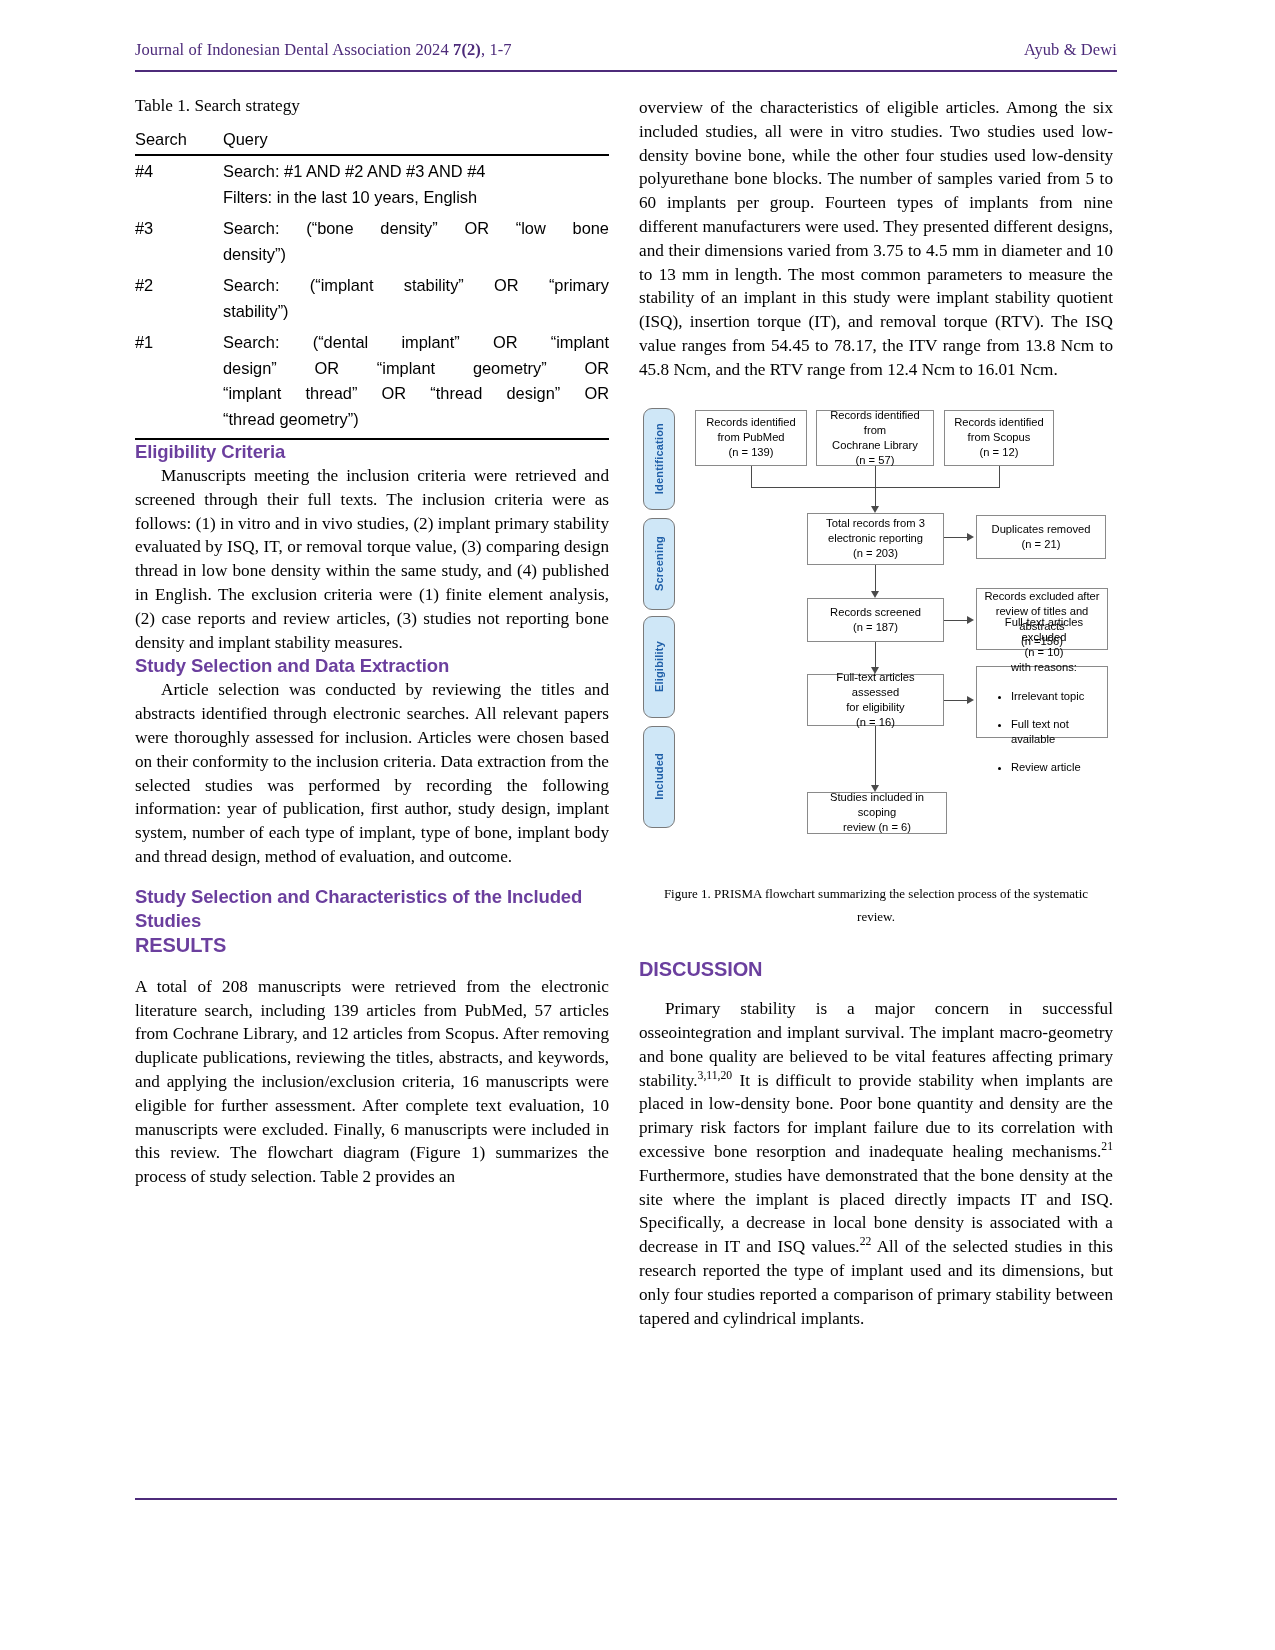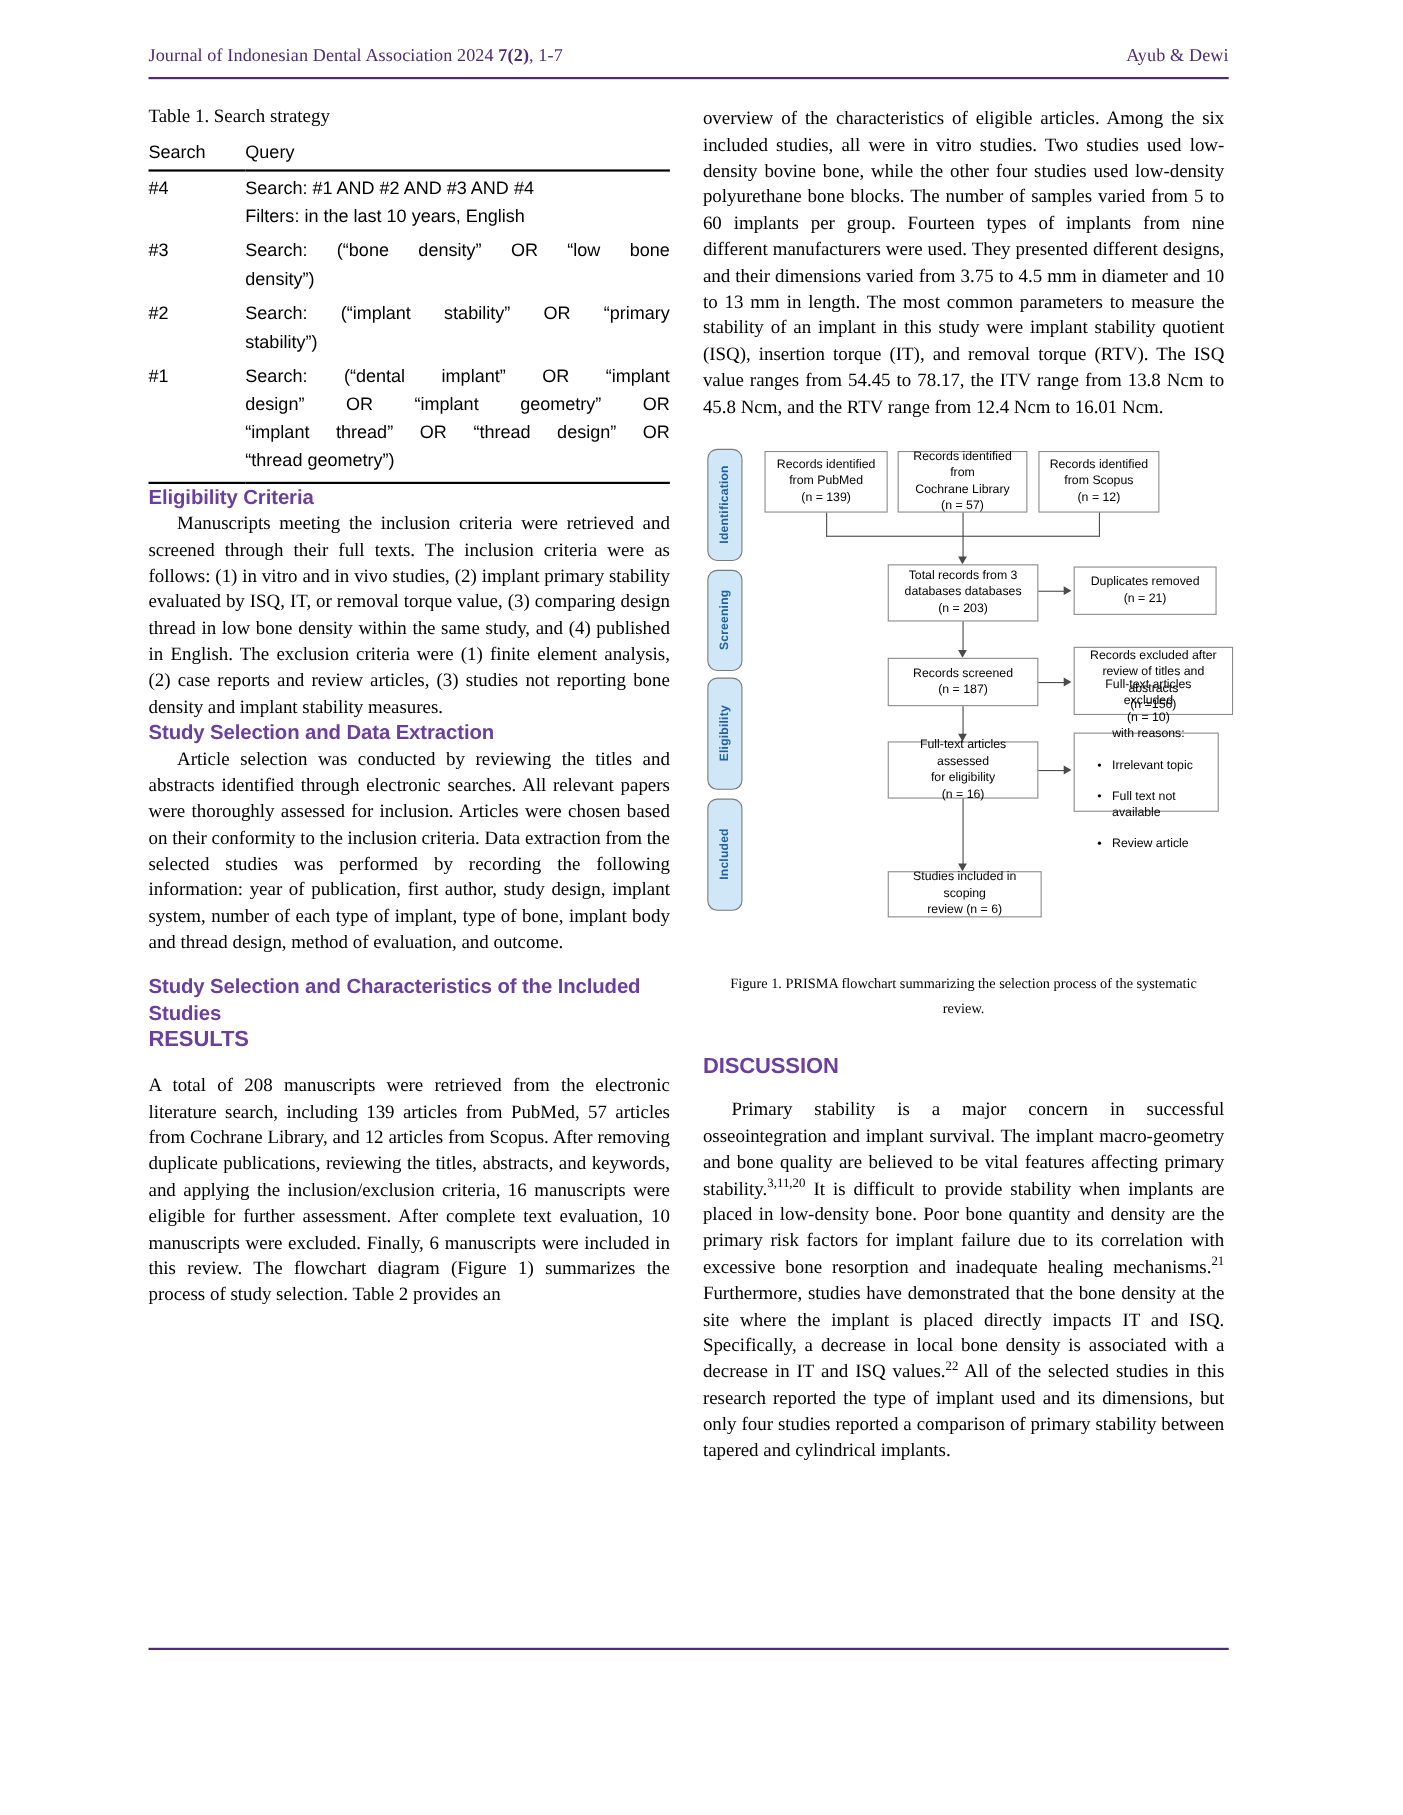--- a/index.html
+++ b/index.html
@@ -328,40 +328,40 @@
 
       <div class="conn v" style="left:112px; top:68px; height:22px;"></div>
       <div class="conn v" style="left:236px; top:68px; height:22px;"></div>
       <div class="conn v" style="left:360px; top:68px; height:22px;"></div>
       <div class="conn h" style="left:112px; top:89px; width:249px;"></div>
       <div class="conn v" style="left:236px; top:89px; height:22px;"></div>
       <div class="arrow-d" style="left:232px; top:108px;"></div>
 
       <div class="fbox" style="left:168px; top:115px; width:137px; height:52px;">
         <div class="ctr">Total records from 3</div>
-        <div class="ctr">databases databases</div>
+        <div class="ctr">electronic reporting</div>
         <div class="ctr">(n = 203)</div>
       </div>
 
       <div class="fbox" style="left:337px; top:117px; width:130px; height:44px;">
         <div class="ctr">Duplicates removed</div>
         <div class="ctr">(n = 21)</div>
       </div>
       <div class="conn h" style="left:305px; top:139px; width:25px;"></div>
       <div class="arrow-r" style="left:328px; top:135px;"></div>
 
       <div class="conn v" style="left:236px; top:167px; height:29px;"></div>
       <div class="arrow-d" style="left:232px; top:193px;"></div>
 
       <div class="fbox" style="left:168px; top:200px; width:137px; height:44px;">
         <div class="ctr">Records screened</div>
         <div class="ctr">(n = 187)</div>
       </div>
 
-      <div class="fbox" style="left:337px; top:190px; width:145px; height:62px;">
+      <div class="fbox" style="left:337px; top:190px; width:132px; height:62px;">
         <div class="ctr">Records excluded after</div>
         <div class="ctr">review of titles and</div>
         <div class="ctr">abstracts</div>
         <div class="ctr">(n =156)</div>
       </div>
       <div class="conn h" style="left:305px; top:222px; width:25px;"></div>
       <div class="arrow-r" style="left:328px; top:218px;"></div>
 
       <div class="conn v" style="left:236px; top:244px; height:28px;"></div>
       <div class="arrow-d" style="left:232px; top:269px;"></div>

